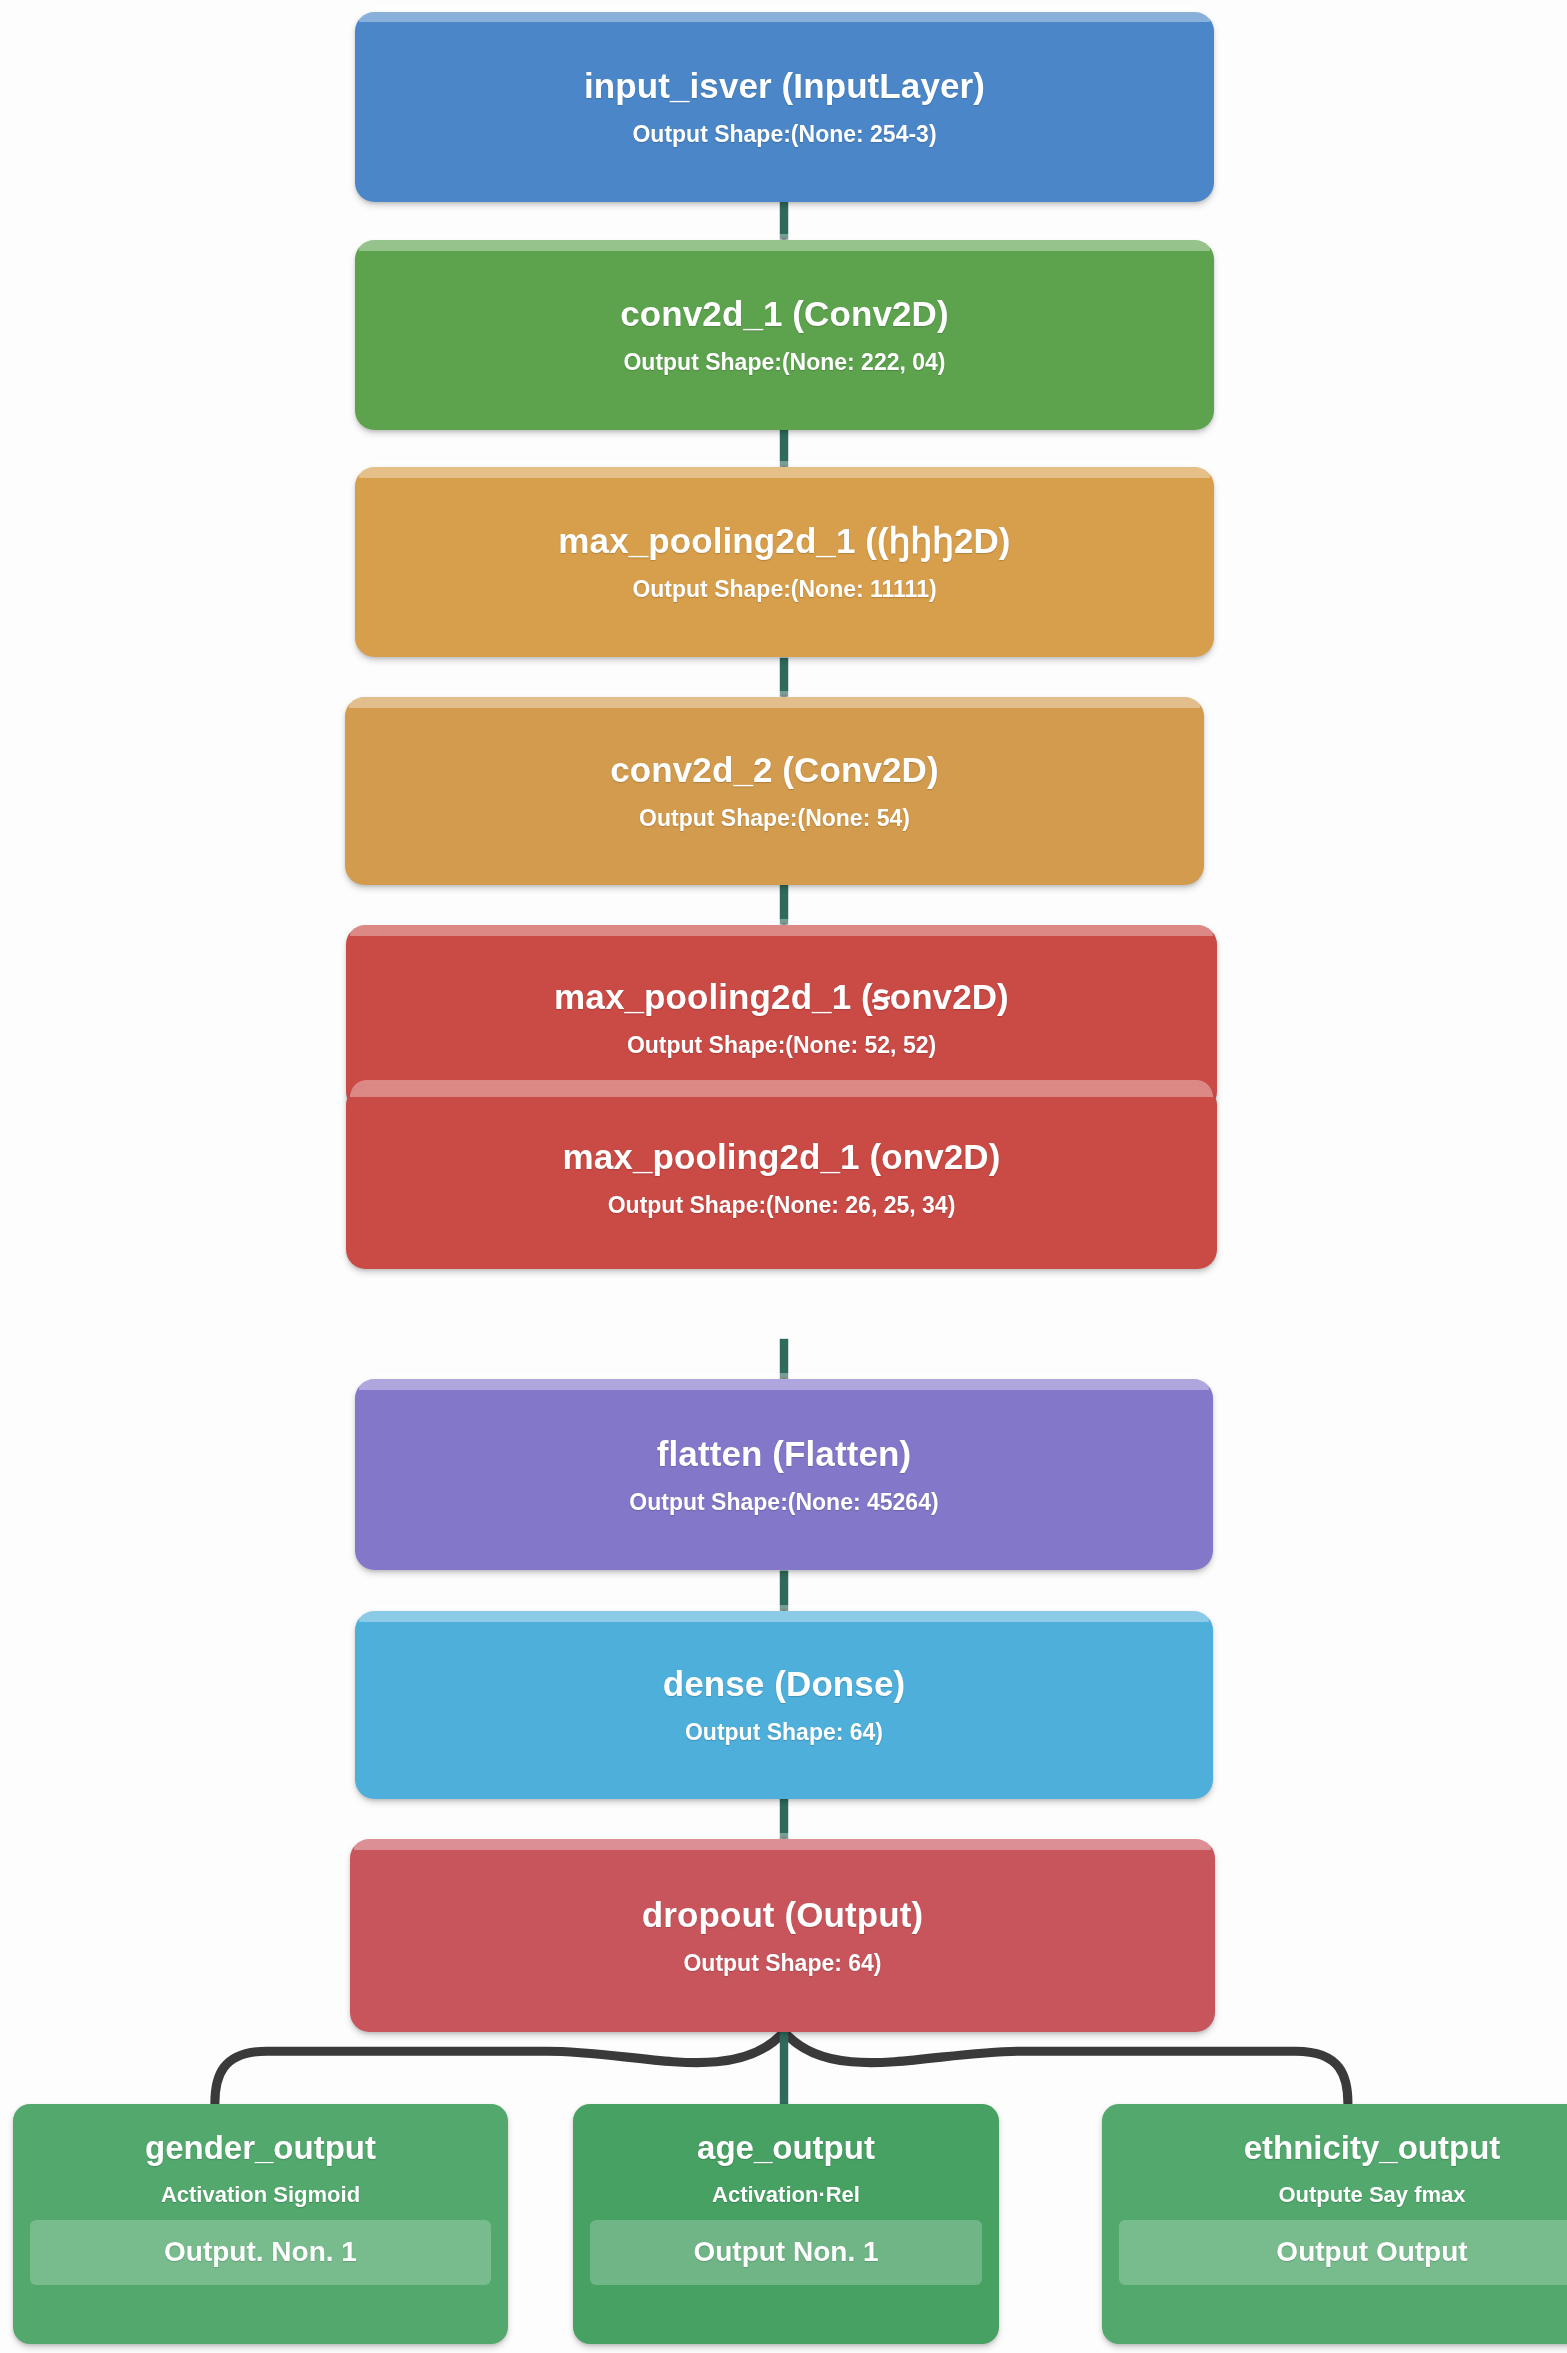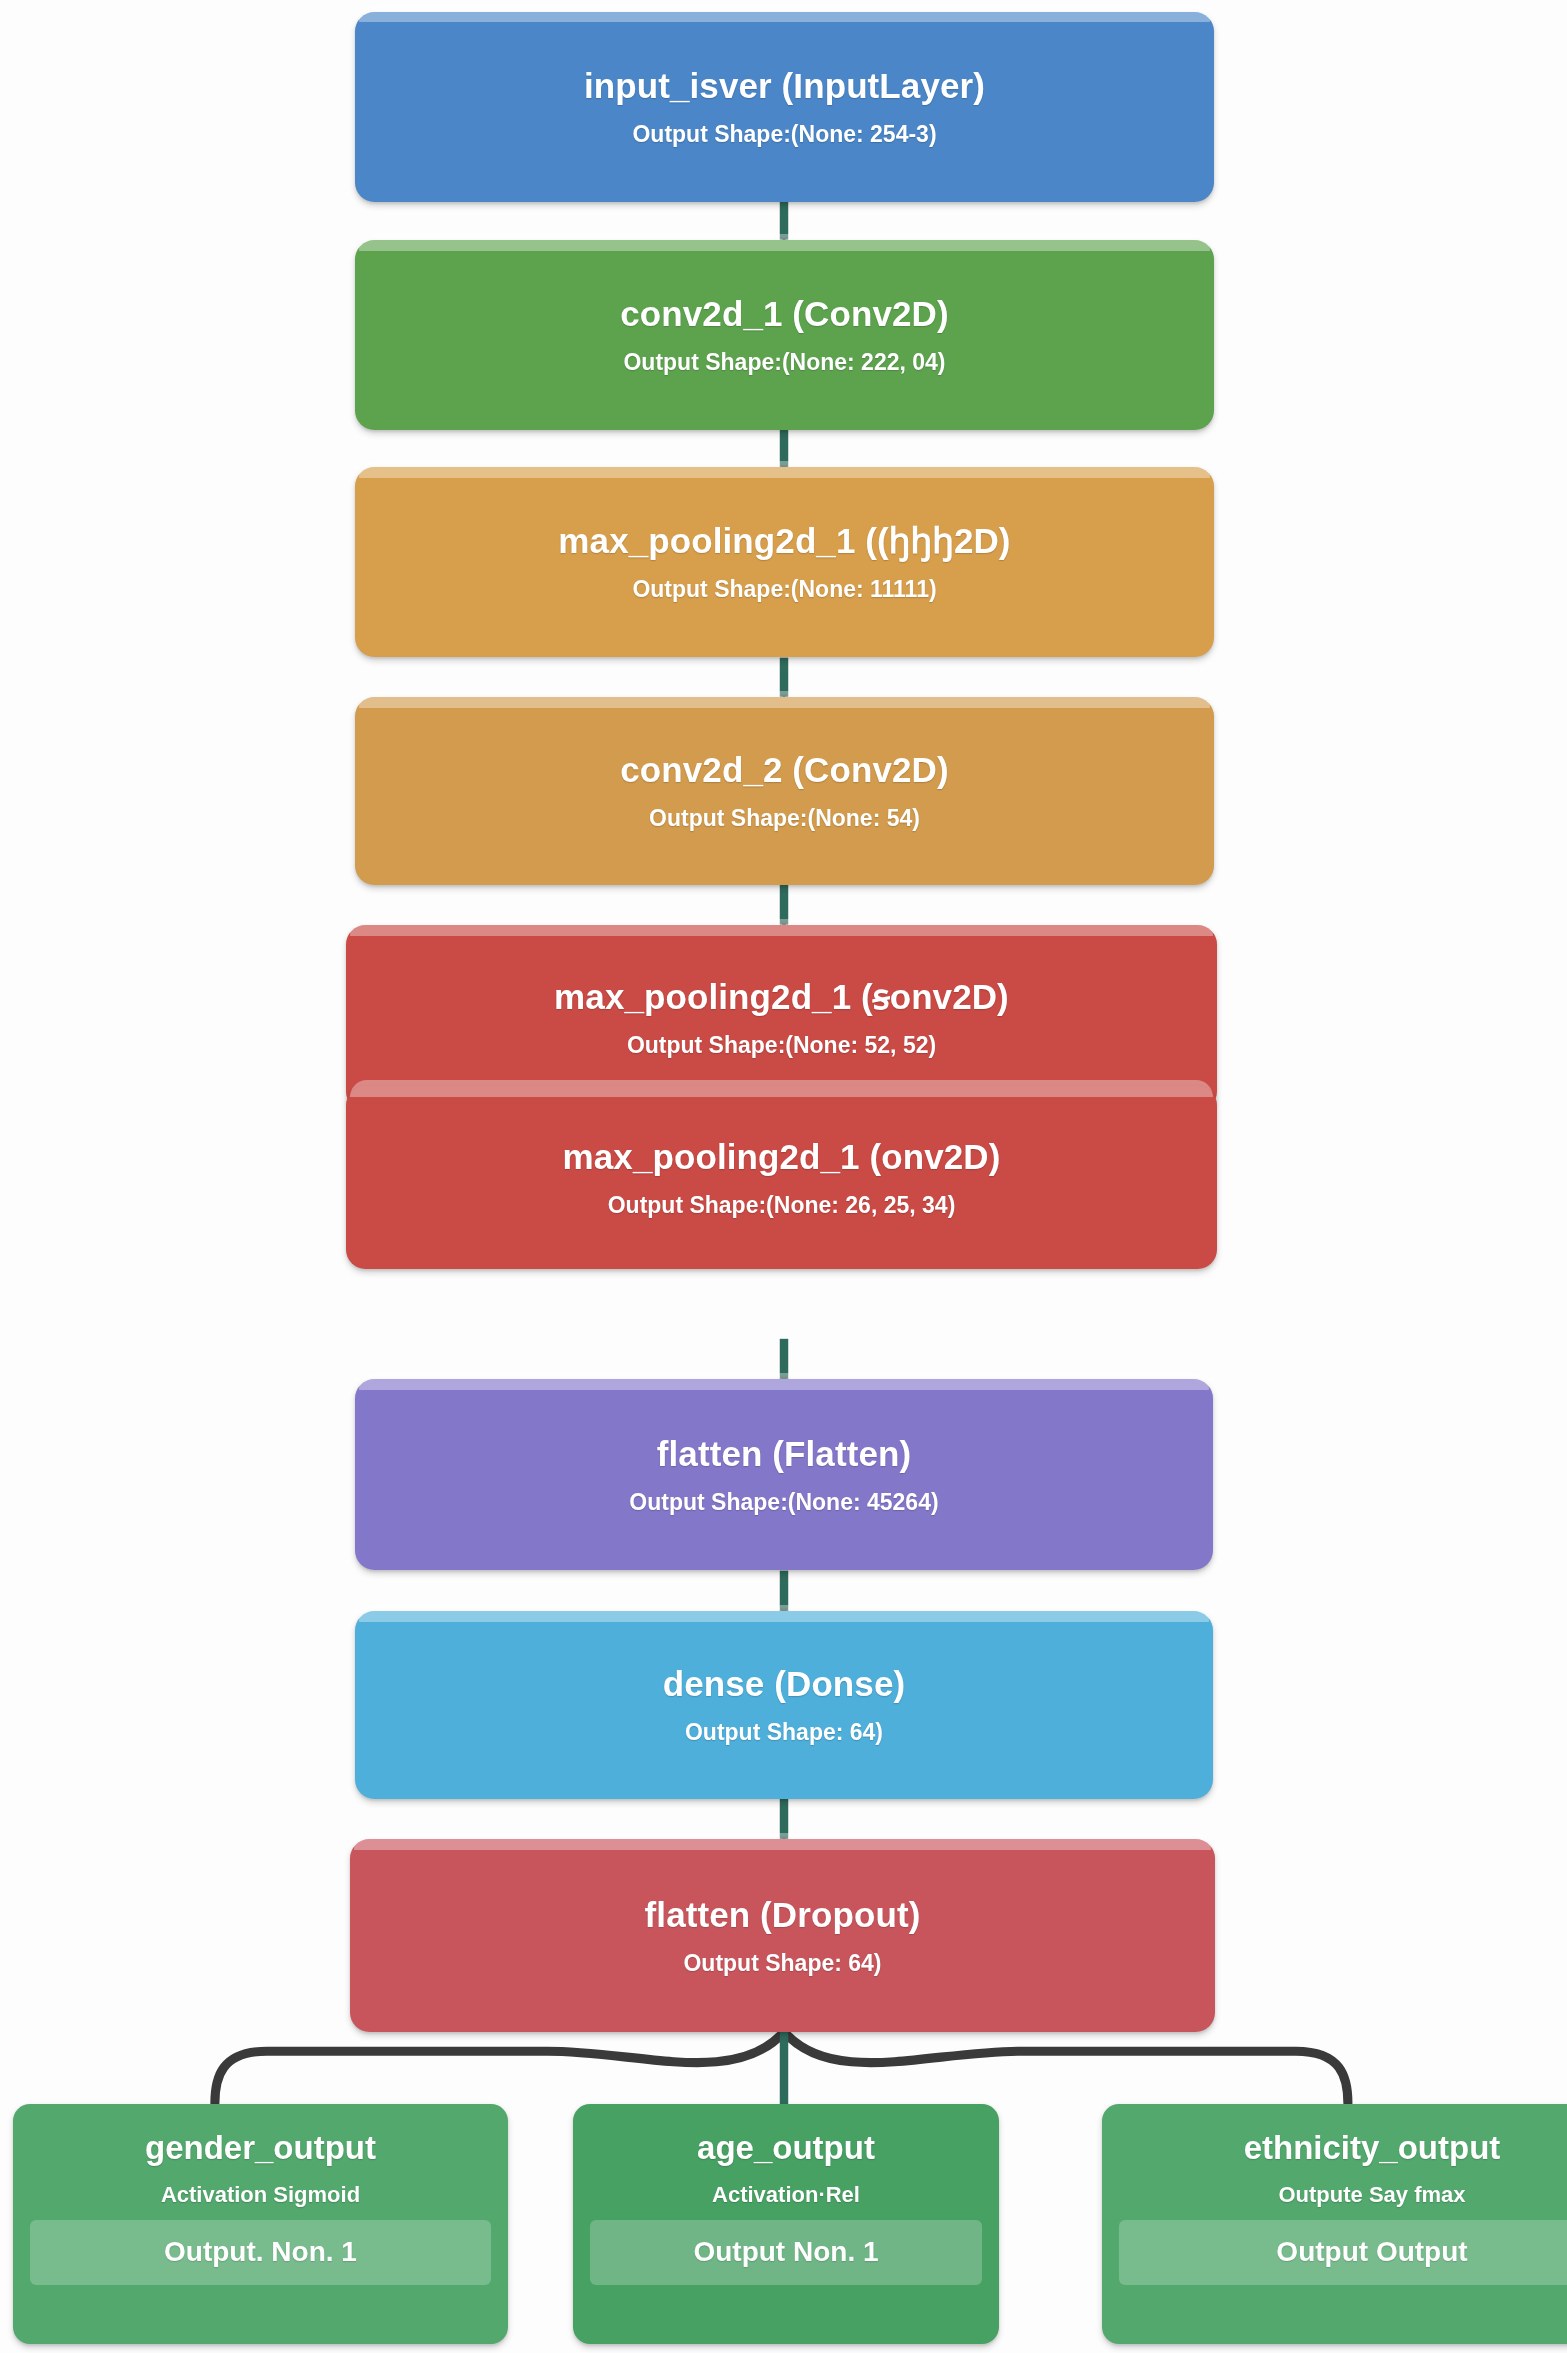--- a/index.html
+++ b/index.html
@@ -159,21 +159,21 @@
   <div class="node" style="left:355px; top:240px; width:859px; height:190px; background:#5da34e;">
     <div class="title">conv2d_1 (Conv2D)</div>
     <div class="shape">Output Shape:(None: 222, 04)</div>
   </div>
 
   <div class="node" style="left:355px; top:467px; width:859px; height:190px; background:#d79e4b;">
     <div class="title">max_pooling2d_1 ((ꜧꜧꜧ2D)</div>
     <div class="shape">Output Shape:(None: 11111)</div>
   </div>
 
-  <div class="node" style="left:355px; top:697px; width:859px; height:188px; background:#d29b4d;">
+  <div class="node" style="left:345px; top:697px; width:859px; height:188px; background:#d29b4d;">
     <div class="title">conv2d_2 (Conv2D)</div>
     <div class="shape">Output Shape:(None: 54)</div>
   </div>
 
   <div class="node" style="left:346px; top:925px; width:871px; height:186px; background:#ca4a45;">
     <div class="title">max_pooling2d_1 (ꞩonv2D)</div>
     <div class="shape">Output Shape:(None: 52, 52)</div>
   </div>
 
   <div class="node" style="left:346px; top:1086px; width:871px; height:183px; background:#ca4a45;">
@@ -185,21 +185,21 @@
     <div class="title">flatten (Flatten)</div>
     <div class="shape">Output Shape:(None: 45264)</div>
   </div>
 
   <div class="node" style="left:355px; top:1611px; width:858px; height:188px; background:#4eafdb;justify-content:center;">
     <div class="title">dense (Donse)</div>
     <div class="shape">Output Shape: 64)</div>
   </div>
 
   <div class="node" style="left:350px; top:1839px; width:865px; height:193px; background:#c9555c;">
-    <div class="title">flatten (Dropout)</div>
+    <div class="title">dropout (Output)</div>
     <div class="shape">Output Shape: 64)</div>
   </div>
 
   <div class="out-node" style="left:13px; top:2104px; width:495px; height:240px; background:#52a86d;">
     <div class="out-title">gender_output</div>
     <div class="out-activation">Activation Sigmoid</div>
     <div class="out-badge">Output. Non. 1</div>
   </div>
 
   <div class="out-node" style="left:573px; top:2104px; width:426px; height:240px; background:#47a163;">

